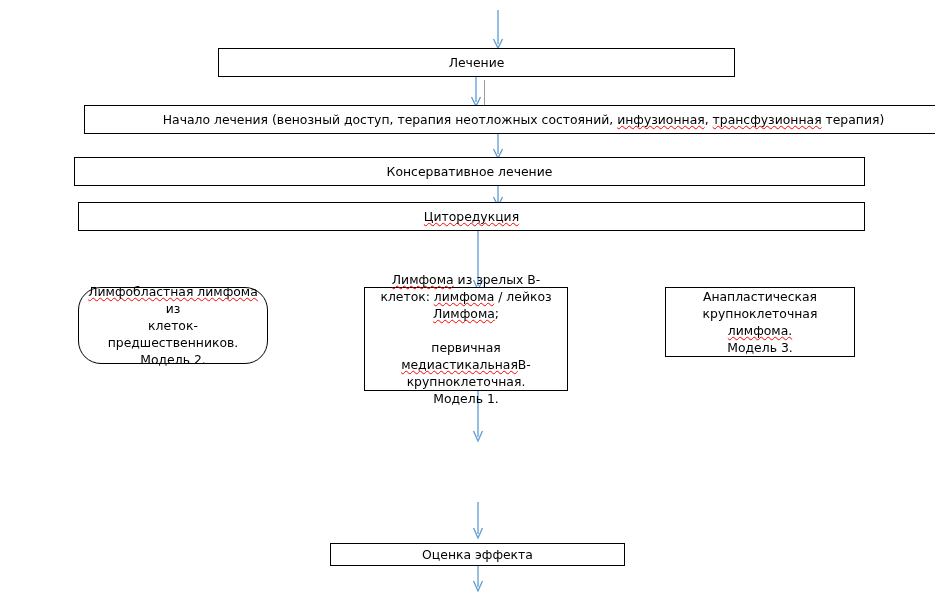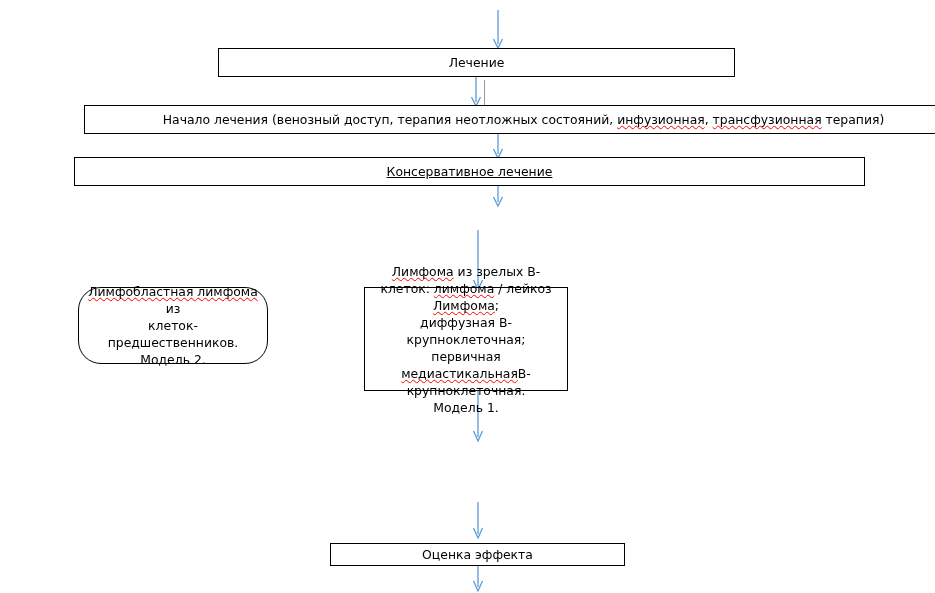--- a/index.html
+++ b/index.html
@@ -108,32 +108,38 @@
   </div>
 
   <div class="box" style="left:218px;top:48px;width:517px;height:29px;">
     <span class="txt">Лечение</span>
   </div>
 
   <div class="box" style="left:84px;top:105px;width:879px;height:29px;">
     <span class="txt"><span>Начало лечения (венозный доступ, терапия неотложных состояний, </span><span class="sq">инфузионная</span><span>, </span><span class="sq">трансфузионная</span><span> терапия)</span></span>
   </div>
 
-  <div class="box" style="left:74px;top:157px;width:791px;height:29px;text-decoration:underline;">
+  <div class="box" style="left:74px;top:157px;width:791px;height:29px;">
     <span class="txt">Консервативное лечение</span>
   </div>
 
+  <div class="box" style="left:78px;top:202px;width:787px;height:29px;">
+    <span class="txt"><span class="sq">Циторедукция</span></span>
+  </div>
 
   <div class="box" style="left:78px;top:287px;width:190px;height:77px;border-radius:23px;">
     <span class="txt"><span class="sq">Лимфобластная лимфома</span><span> из</span><br><span>клеток-предшественников.</span><br><span>Модель 2.</span></span>
   </div>
 
   <div class="box" style="left:364px;top:287px;width:204px;height:104px;">
-    <span class="txt"><span class="sq">Лимфома</span><span> из зрелых В-</span><br><span>клеток: </span><span class="sq">лимфома</span><span> / лейкоз </span><span class="sq">Лимфома</span><span>;</span><br><span>диффузная В-крупноклеточная;</span><br><span>первичная </span><span class="sq">медиастикальная</span><span>В-</span><br><span>крупноклеточная.</span><br><span>Модель 1.</span></span>
+    <span class="txt"><span class="sq">Лимфома</span><span> из зрелых В-</span><br><span>клеток: </span><span class="sq">лимфома</span><span> / лейкоз </span><span class="sq">Лимфома</span><span>;</span><br><br><span>первичная </span><span class="sq">медиастикальная</span><span>В-</span><br><span>крупноклеточная.</span><br><span>Модель 1.</span></span>
   </div>
 
+  <div class="box" style="left:665px;top:287px;width:190px;height:70px;">
+    <span class="txt"><span>Анапластическая</span><br><span>крупноклеточная </span><span class="sq">лимфома.</span><br><span>Модель 3.</span></span>
+  </div>
 
 
   <div class="box" style="left:330px;top:543px;width:295px;height:23px;">
     <span class="txt">Оценка эффекта</span>
   </div>
 
 </div>
 
 </body></html>

